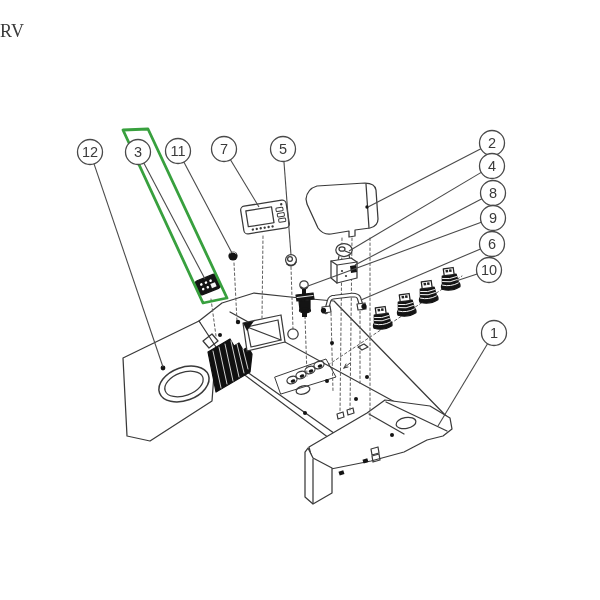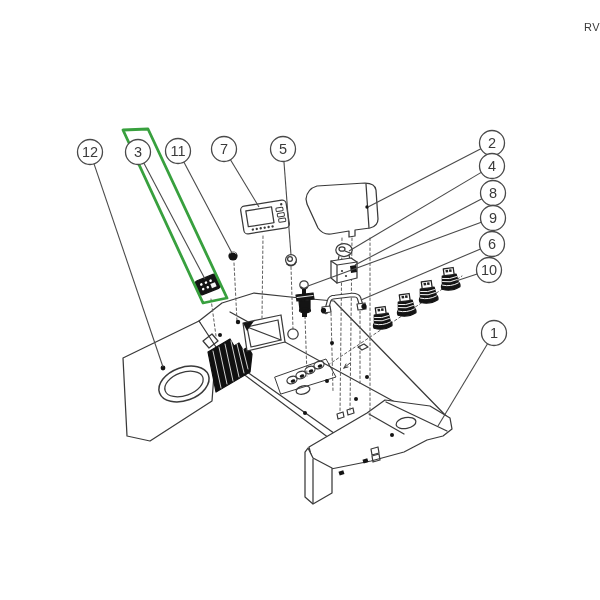--- a/index.html
+++ b/index.html
@@ -1,18 +1,18 @@
 <!DOCTYPE html>
 <html><head>
 <meta charset="utf-8">
 <style>
   html,body{margin:0;padding:0;width:600px;height:600px;background:#ffffff;overflow:hidden;}
   #stage{position:relative;width:600px;height:600px;font-family:"Liberation Sans",sans-serif;}
-  #diagram-title{position:absolute;top:21px;left:0;width:100%;text-align:right;
-    font-size:11px;letter-spacing:.5px;color:#3a3a3a;font-family:Liberation Sans, sans-serif;}
+  #diagram-title{position:absolute;top:21px;left:0;width:100%;text-align:left;
+    font-size:18px;letter-spacing:.5px;color:#3a3a3a;font-family:Liberation Serif, serif;}
   svg{position:absolute;top:0;left:0;}
   svg text{font-family:"Liberation Sans",sans-serif;font-size:14.5px;fill:#3a3a3a;}
 </style>
 </head>
 <body>
 
 <div id="stage">
   <div id="diagram-title">RV</div>
 
   <svg width="600" height="600" viewBox="0 0 600 600">

